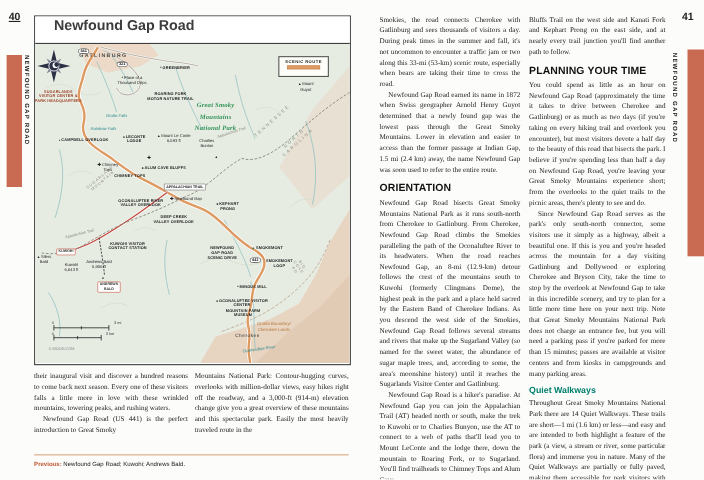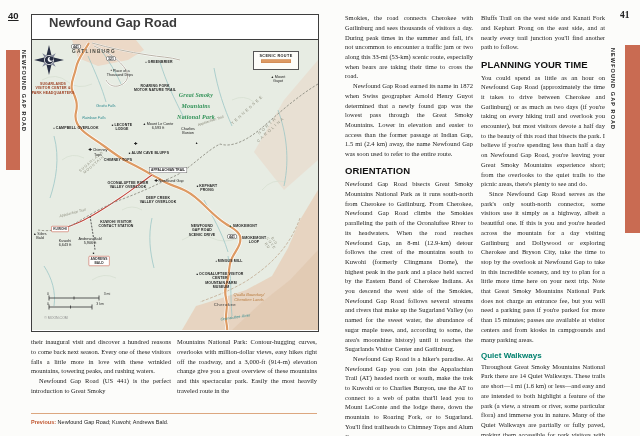--- a/index.html
+++ b/index.html
@@ -65,21 +65,21 @@
 </style>
 </head>
 <body>
 
 <div id="spread">
 
   <div class="pagenum" style="left:8px;top:10px;text-decoration:underline;">40</div>
   <div class="tab" style="left:6px;top:50px;width:14px;height:120px;"></div>
   <div class="vlabel" style="left:21px;top:50px;">NEWFOUND GAP ROAD</div>
 
-  <div class="pagenum" style="left:620px;top:10px;font-family:Liberation Serif, serif;">41</div>
+  <div class="pagenum" style="left:620px;top:10px;">41</div>
   <div class="tab" style="left:625px;top:45px;width:15px;height:188px;"></div>
   <div class="vlabel" style="left:610px;top:48px;">NEWFOUND GAP ROAD</div>
 
   <div id="map">
     <div id="map-title">Newfound Gap Road</div>
     <div id="map-body">
       <svg width="286" height="290" viewBox="0 0 286 290">
 
         <polygon points="40,0 104,0 112,10 96,20 66,26 46,18" fill="#ecd9c7"></polygon>
         <polygon points="286,20 286,120 252,150 222,112 252,60" fill="#e9d4c4" opacity="0.5"></polygon>

